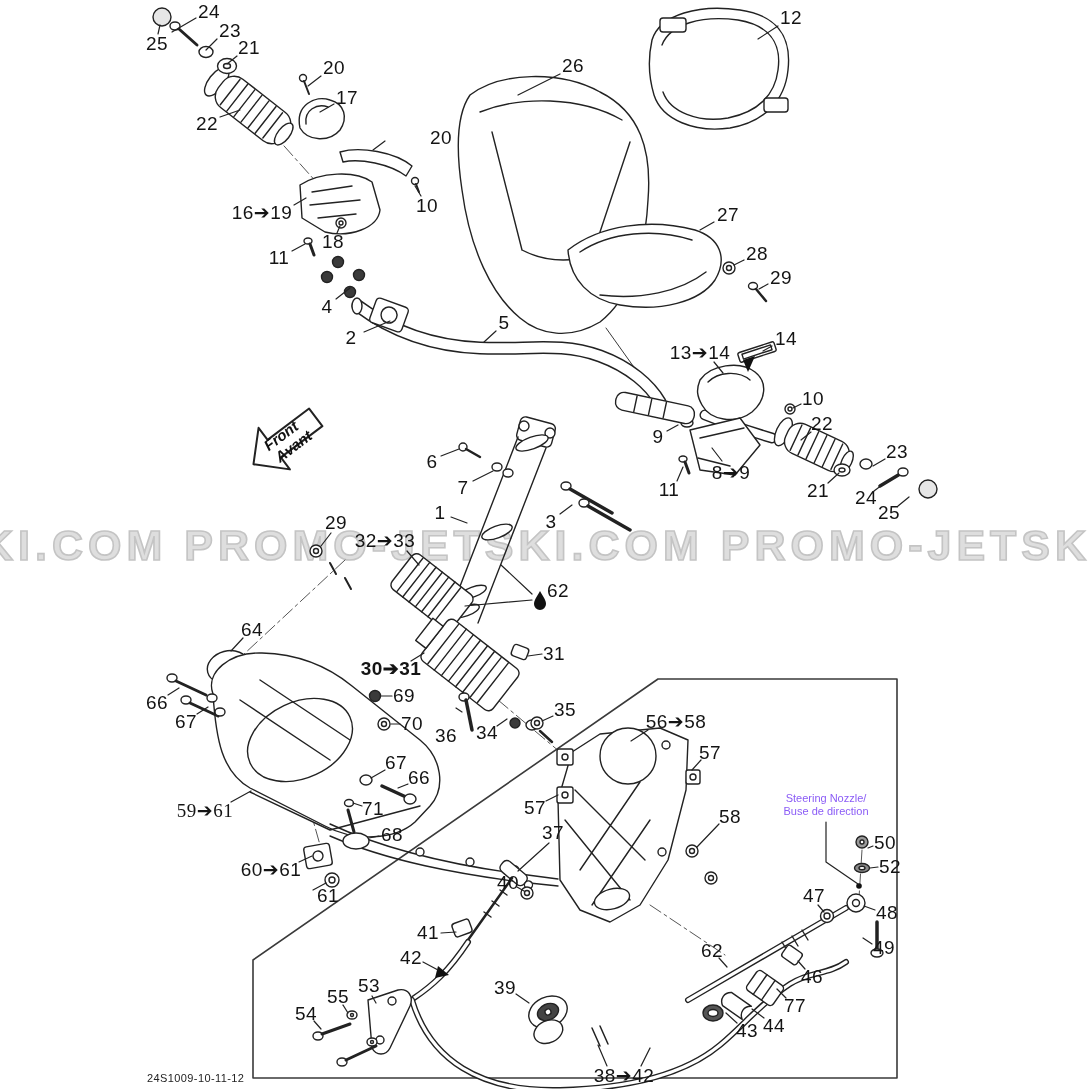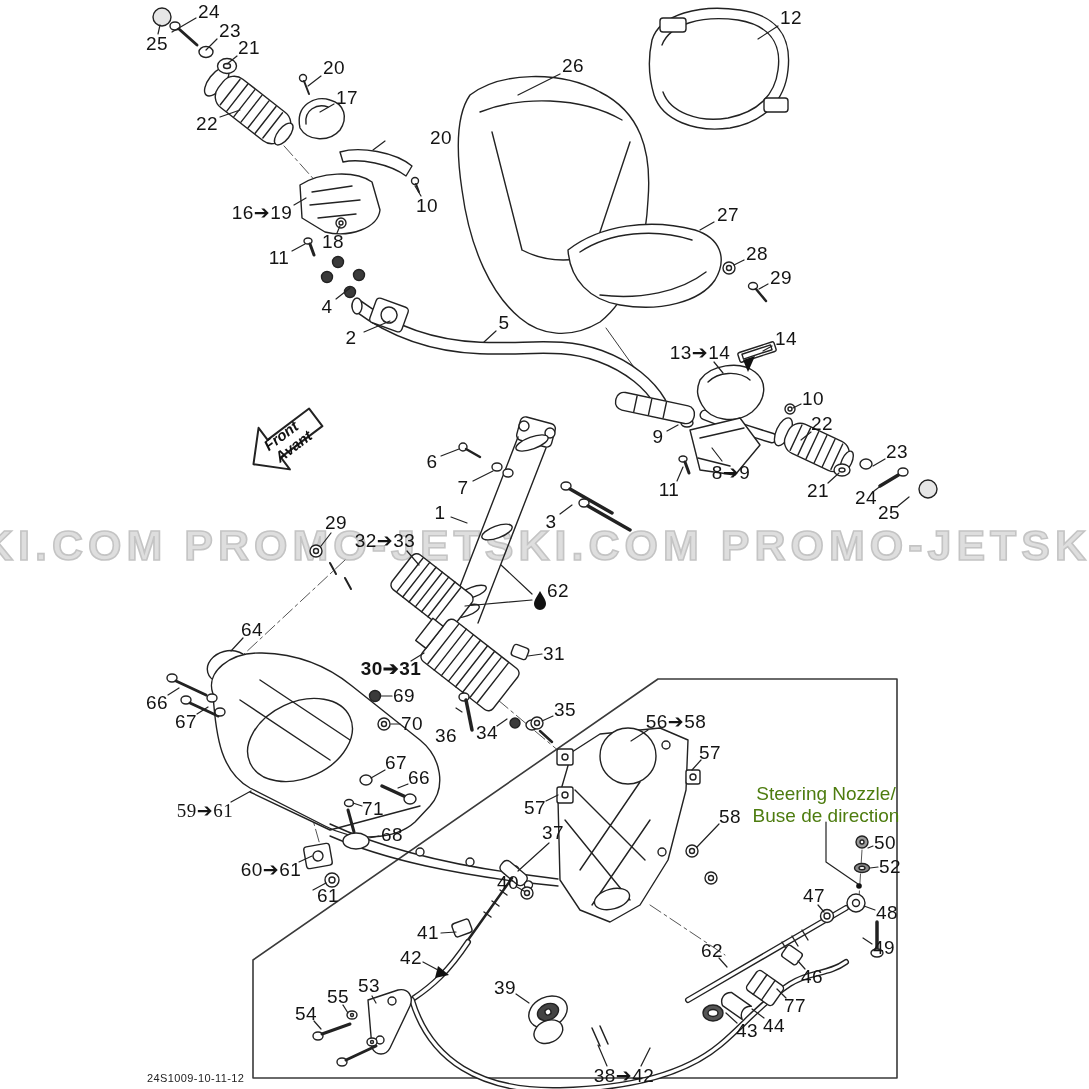--- a/index.html
+++ b/index.html
@@ -6,21 +6,21 @@
   #stage{position:relative;width:1089px;height:1089px;background:#fff;overflow:hidden;
          font-family:"Liberation Sans",sans-serif;}
   #watermark{position:absolute;top:521px;left:-18px;white-space:nowrap;
     font-weight:700;font-size:43px;letter-spacing:5px;color:#dedede;
     -webkit-text-stroke:1.6px #c4c4c4;user-select:none;z-index:1;}
   #art{position:absolute;left:0;top:0;z-index:2;}
   #labels{position:absolute;left:0;top:0;width:100%;height:100%;z-index:3;pointer-events:none;}
   .callout{position:absolute;transform:translate(-50%,-50%);
     font-size:19px;color:#141414;white-space:nowrap;letter-spacing:0.5px;}
   #nozzle-label{position:absolute;left:826px;top:805px;transform:translate(-50%,-50%);
-    text-align:center;font-size:19px;line-height:1.18;color:#4d7c0f;white-space:nowrap;}
+    text-align:center;font-size:11px;line-height:1.18;color:#8b5cf6;white-space:nowrap;}
   #part-code{position:absolute;left:147px;top:1072px;font-size:11px;color:#222;letter-spacing:0.4px;}
 </style>
 </head>
 <body>
 
 <div id="stage">
 
   <div id="watermark">KI.COM PROMO-JETSKI.COM PROMO-JETSKI.C</div>
 
   <svg id="art" width="1089" height="1089" viewBox="0 0 1089 1089">

